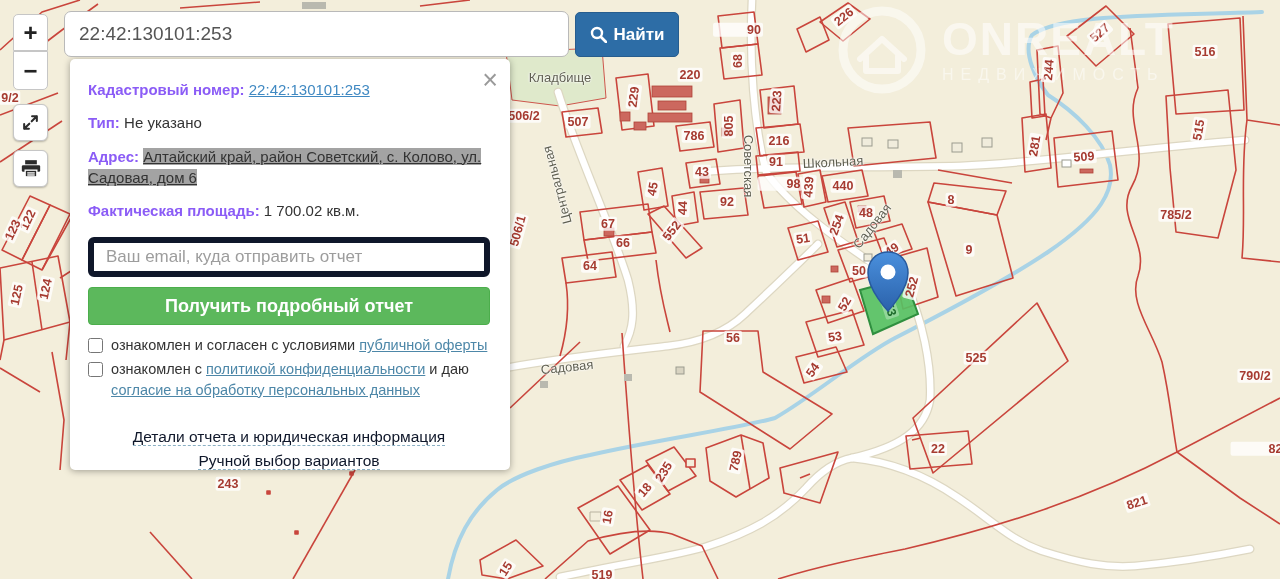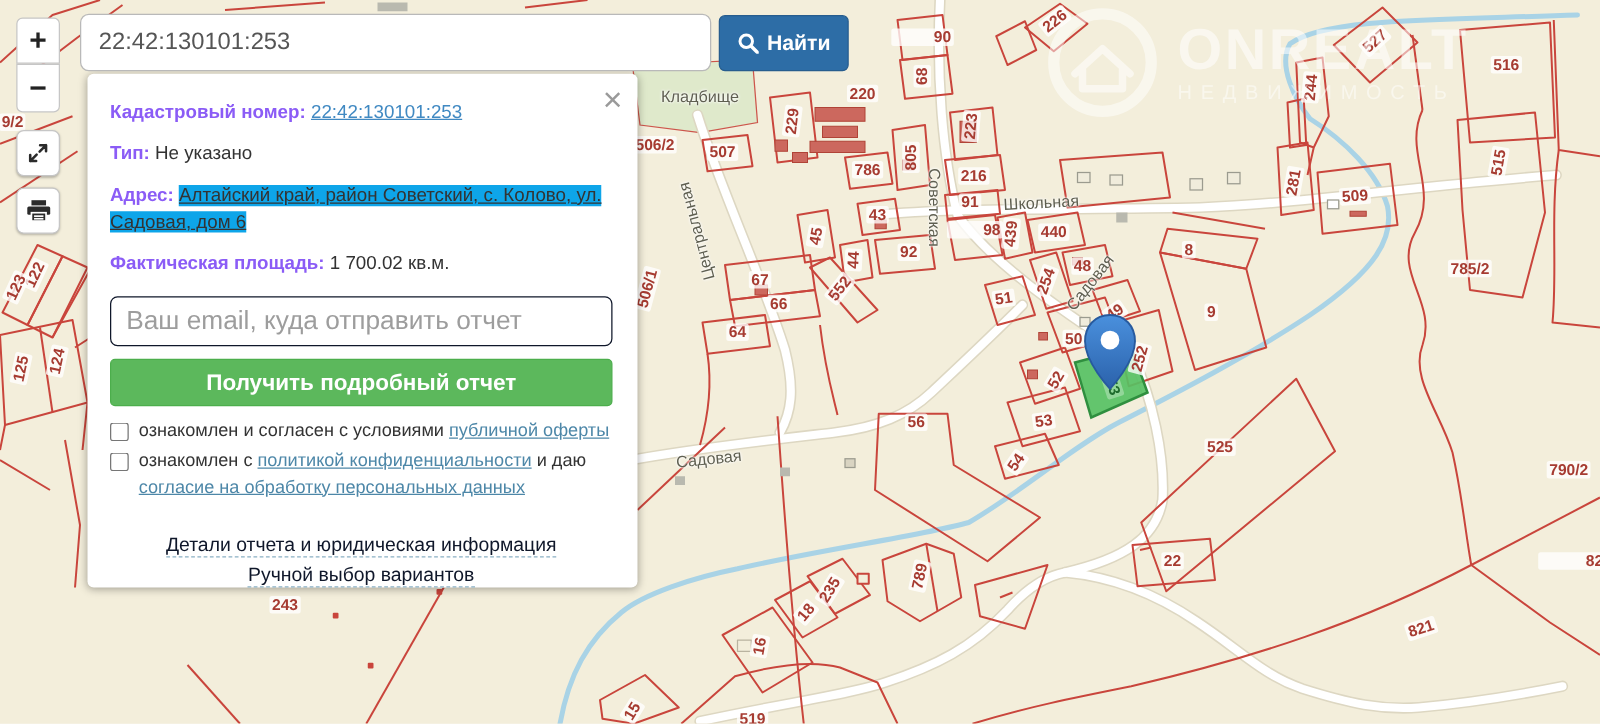--- a/index.html
+++ b/index.html
@@ -44,23 +44,23 @@
 
   
   #panel { position:absolute; left:70px; top:59px; width:440px; height:411px; z-index:5;
     background:#fff; border-radius:5px; box-shadow:0 1px 7px rgba(0,0,0,.35);
     padding:20px 20px 14px 18px; font-size:15px; color:#333; }
   #panel-close { position:absolute; right:12px; top:8px; font-size:27px; color:#9a9a9a;
     line-height:1; cursor:pointer; font-weight:normal; }
   .prow { margin-bottom:12px; line-height:1.42; }
   .plabel { font-weight:bold; color:#8b5cf6; }
   a.cad-link { color:#4089c2; text-decoration:underline; cursor:pointer; }
-  a.addr-link { color:#333; background:#0ea5e9; text-decoration:underline; cursor:pointer; }
-  #email-input { width:100%; height:40px; border:1px solid #0f172a; border-radius:6px;
-    padding:0 12px; font-size:21px; color:#555; margin:4px 0 10px 0; outline:none;
+  a.addr-link { color:#333; background:#a3a3a3; text-decoration:underline; cursor:pointer; }
+  #email-input { width:100%; height:40px; border:6px solid #0f172a; border-radius:6px;
+    padding:0 12px; font-size:17px; color:#555; margin:4px 0 10px 0; outline:none;
     font-family:"Liberation Sans", sans-serif;}
   #email-input::placeholder { color:#9d9d9d; }
   #report-btn { width:100%; height:38px; background:#5cb85c; border:1px solid #4cae4c;
     border-radius:4px; color:#fff; font-size:18px; font-weight:bold; cursor:pointer; margin-bottom:10px;
     font-family:"Liberation Sans", sans-serif;}
   .chk-row { position:relative; padding-left:23px; font-size:14.5px; line-height:1.45; color:#333; margin-bottom:2px; }
   .chk-row input { position:absolute; left:0; top:3px; width:15px; height:15px; }
   a.t-link { color:#4d87a8; text-decoration:underline; cursor:pointer; }
   .bottom-links { text-align:center; margin-top:24px; font-size:15.5px; line-height:1.6; }
   .bottom-links a { color:#0f172a; text-decoration:none; border-bottom:1px dashed #8ab0c4; cursor:pointer; }

